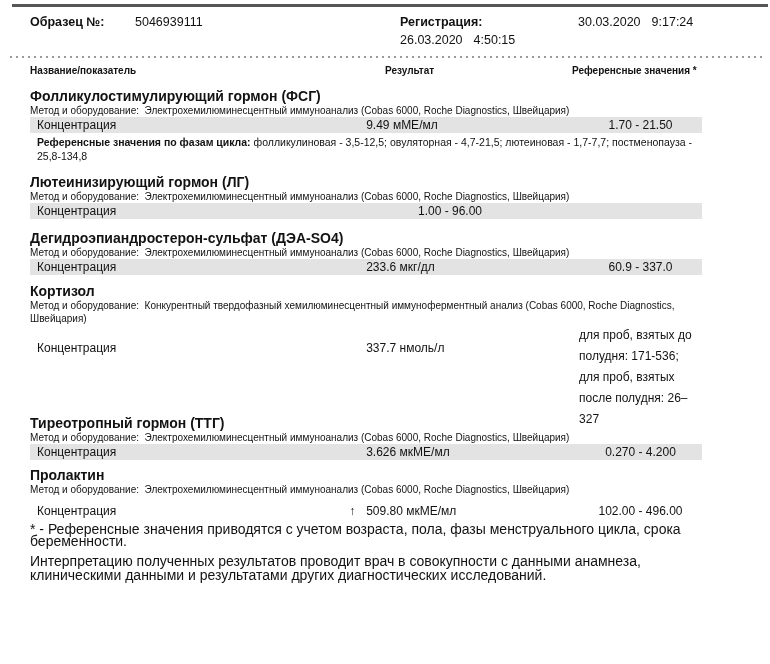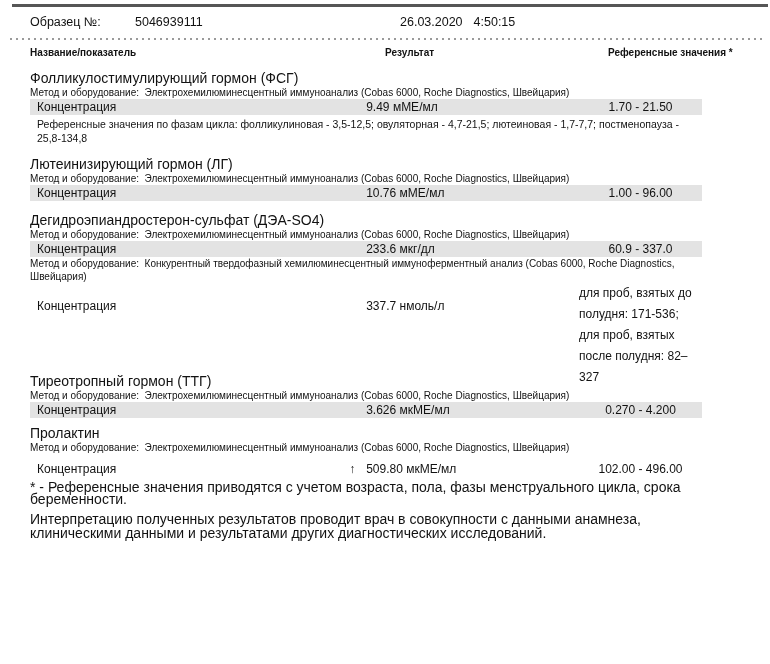--- a/index.html
+++ b/index.html
@@ -7,68 +7,73 @@
     width:770px;height:664px;background:#ffffff;overflow:hidden;
     font-family:"Liberation Sans", sans-serif;color:#121212;
     -webkit-font-smoothing:antialiased;
   }
   p{margin:0}
   .topline{margin:4px 0 0 12px;width:756px;height:3px;background:#565656}
   .header{display:flex;margin:6px 0 0 30px}
   .header-left{width:370px}
   .header-right{flex:1}
   .hrow{display:flex;line-height:18px;font-size:12.5px}
-  .hlabel{font-weight:normal}
+  .hlabel{font-weight:bold}
   .header-left .hlabel{width:105px}
   .header-right .hlabel{width:178px}
   .hval-time{margin-left:11px}
   .dotted{margin:7px 0 0 10px;width:756px;height:2px;
     background:repeating-linear-gradient(to right,#9a9a9a 0 2px,transparent 2px 6px)}
   .colheads{display:flex;margin:7px 0 12px 30px;font-size:10px;font-weight:bold;line-height:11px}
   .colheads .c-name{width:355px}
-  .colheads .c-result{width:223px}
+  .colheads .c-result{width:187px}
   .section{margin-left:30px}
-  .section .title{margin:12px 16px 0 0;font-size:14px;line-height:16px;font-weight:normal}
+  .section .title{margin:12px 16px 0 0;font-size:14px;line-height:16px;font-weight:bold}
   .section-1 .title,.section-2 .title{margin-top:11px}
   .section-3 .title{margin-top:8px}
   .section-4 .title{margin-top:46px}
   .section-5 .title{margin-top:7px}
   .method{font-size:10px;line-height:13px;max-width:690px}
   .method-label{}
   .row{display:flex;align-items:center;width:672px;padding:1px 0;
     font-size:12px;line-height:14px}
   .row.shaded{background:#e3e3e3}
   .section-3 .row{margin-top:2px}
   .section-5 .row{margin-top:7px}
   .row .c-name{width:348px;padding-left:7px}
   .row .c-result{width:225px;position:relative}
   .row .c-ref{width:130px;text-align:center}
   .row .c-ref.long{text-align:left;line-height:21px;margin-top:-3px;margin-bottom:-62px}
   .flag{position:absolute;left:-17px;top:0}
   .phases{margin:2px 0 0 7px;font-size:10.5px;line-height:14px;max-width:660px}
-  .phases-label{font-weight:normal}
+  .phases-label{font-weight:bold}
   .footnotes{margin:4px 0 0 30px;font-size:14px;max-width:690px}
   .fn1{line-height:12px}
   .fn2{margin-top:7px;line-height:14px}
 </style>
 </head>
 <body>
 
 <div class="page">
 
   <div class="topline"></div>
 
   <div class="header">
     <div class="header-left">
       <div class="hrow">
         <span class="hlabel">Образец №:</span>
         <span class="hval">5046939111</span>
       </div>
     </div>
     <div class="header-right">
+      <div class="hrow">
+        <span class="hlabel">Регистрация:</span>
+        <span class="hval">30.03.2020</span>
+        <span class="hval hval-time">9:17:24</span>
+      </div>
       <div class="hrow">
         <span class="hval">26.03.2020</span>
         <span class="hval hval-time">4:50:15</span>
       </div>
     </div>
   </div>
 
   <div class="dotted"></div>
 
   <div class="colheads">
@@ -86,39 +91,39 @@
           <span class="c-result">9.49 мМЕ/мл</span>
           <span class="c-ref">1.70 - 21.50</span>
         </div>
         <div class="phases"><span class="phases-label">Референсные значения по фазам цикла:</span><span> фолликулиновая - 3,5-12,5; овуляторная - 4,7-21,5; лютеиновая - 1,7-7,7; постменопауза - 25,8-134,8</span></div>
       </section>
       <section class="section section-1">
         <h2 class="title">Лютеинизирующий гормон (ЛГ)</h2>
         <div class="method"><span class="method-label">Метод и оборудование:</span><span class="method-value">&nbsp; Электрохемилюминесцентный иммуноанализ (Cobas 6000, Roche Diagnostics, Швейцария)</span></div>
         <div class="row shaded">
           <span class="c-name">Концентрация</span>
-          <span class="c-result">10.76 мМЕ/мл</span>
           <span class="c-ref">1.00 - 96.00</span>
         </div>
       </section>
       <section class="section section-2">
         <h2 class="title">Дегидроэпиандростерон-сульфат (ДЭА-SO4)</h2>
         <div class="method"><span class="method-label">Метод и оборудование:</span><span class="method-value">&nbsp; Электрохемилюминесцентный иммуноанализ (Cobas 6000, Roche Diagnostics, Швейцария)</span></div>
         <div class="row shaded">
           <span class="c-name">Концентрация</span>
           <span class="c-result">233.6 мкг/дл</span>
           <span class="c-ref">60.9 - 337.0</span>
         </div>
       </section>
       <section class="section section-3">
+        <h2 class="title">Кортизол</h2>
         <div class="method"><span class="method-label">Метод и оборудование:</span><span class="method-value">&nbsp; Конкурентный твердофазный хемилюминесцентный иммуноферментный анализ (Cobas 6000, Roche Diagnostics, Швейцария)</span></div>
         <div class="row plain">
           <span class="c-name">Концентрация</span>
           <span class="c-result">337.7 нмоль/л</span>
-          <span class="c-ref long">для проб, взятых до полудня: 171-536; для проб, взятых после полудня: 82–327</span>
+          <span class="c-ref long">для проб, взятых до полудня: 171-536; для проб, взятых после полудня: 26–327</span>
         </div>
       </section>
       <section class="section section-4">
         <h2 class="title">Тиреотропный гормон (ТТГ)</h2>
         <div class="method"><span class="method-label">Метод и оборудование:</span><span class="method-value">&nbsp; Электрохемилюминесцентный иммуноанализ (Cobas 6000, Roche Diagnostics, Швейцария)</span></div>
         <div class="row shaded">
           <span class="c-name">Концентрация</span>
           <span class="c-result">3.626 мкМЕ/мл</span>
           <span class="c-ref">0.270 - 4.200</span>
         </div>

